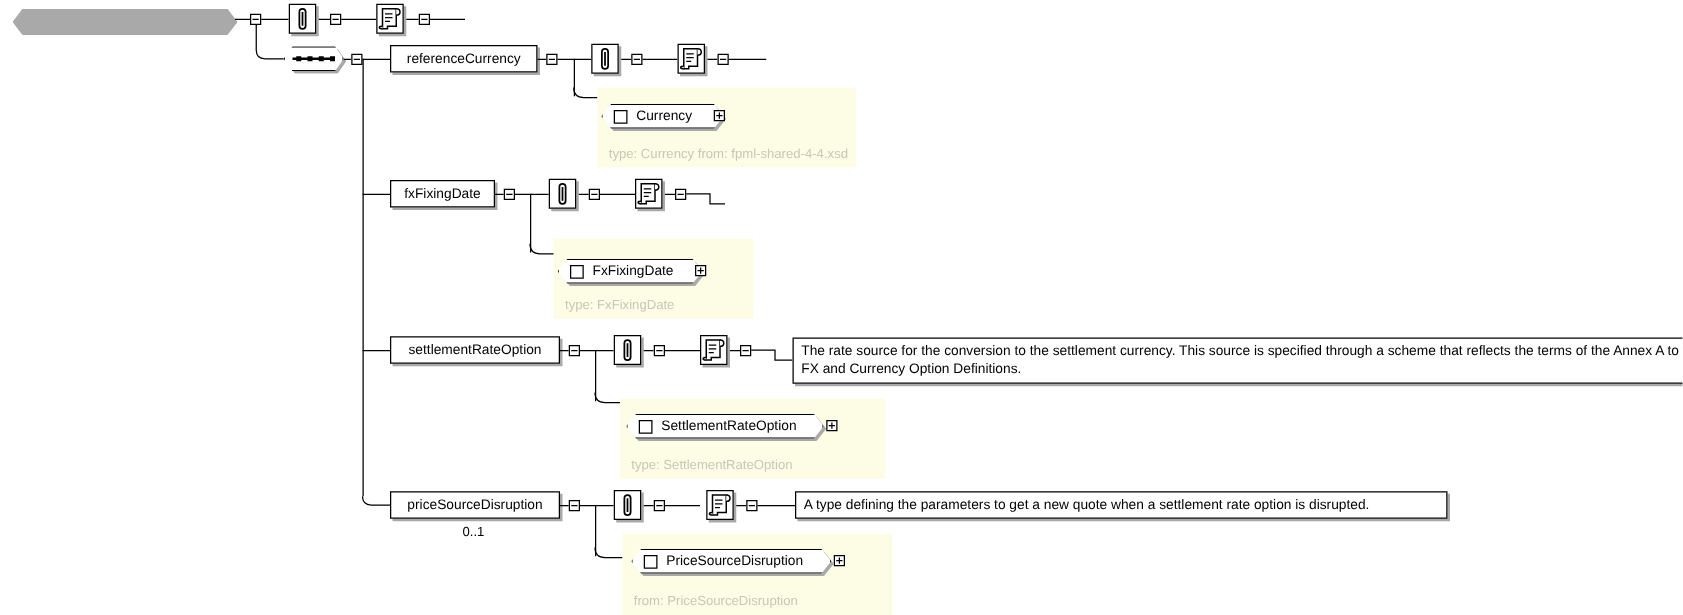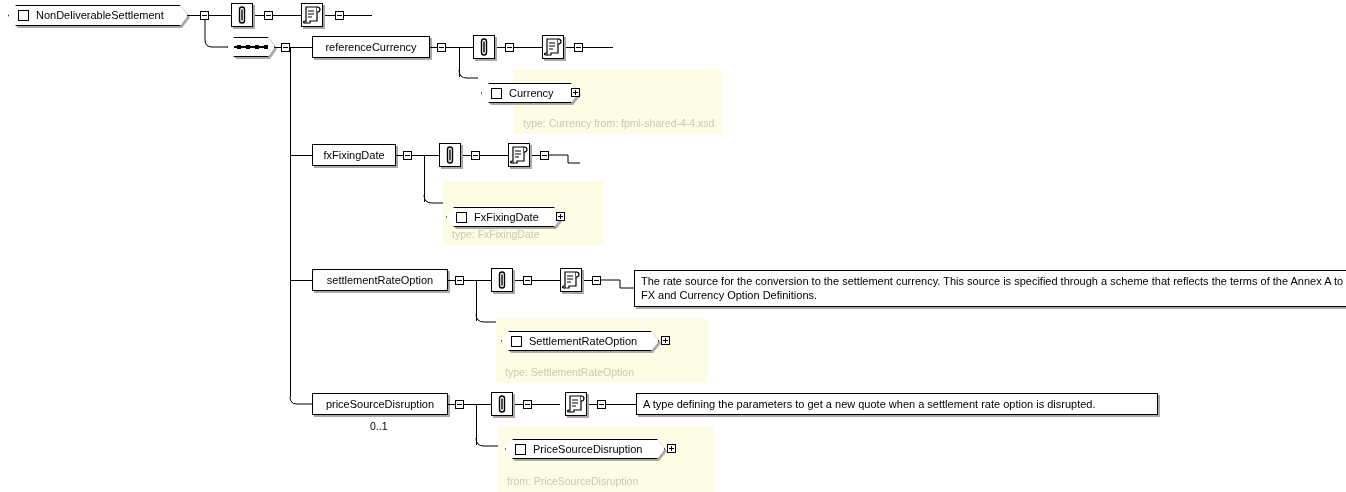--- a/index.html
+++ b/index.html
@@ -86,24 +86,20 @@
   .card{position:absolute;font-size:10.5px;color:#000;white-space:nowrap;}
   svg.curve{position:absolute;overflow:visible;}
   svg.curve path{fill:none;stroke:#000;stroke-width:1;}
 </style>
 </head>
 <body>
 
 <div class="layer">
 
   <div class="octo-shadow" style="left:10px;top:7px;width:180px;height:21px;"></div>
-  <div class="octo" style="left:8px;top:5px;width:180px;height:21px;">
-    <span class="sq"></span>
-    <span class="lbl">NonDeliverableSettlement</span>
-  </div>
 
   <div class="ln lnh" style="left:188px;top:15px;width:12px;"></div>
   <div class="pm" style="left:200px;top:11px;">
       <i class="h"></i>
     </div>
   <div class="ln lnh" style="left:209px;top:15px;width:22px;"></div>
 
   <div class="icn" style="left:231px;top:3px;">
     <svg width="20" height="22" viewBox="0 0 20 22">
       <rect x="7.5" y="3" width="5" height="16" rx="2.5" ry="2.5" fill="none" stroke="#000" stroke-width="1.4"></rect>
@@ -192,21 +188,21 @@
       <line x1="6" y1="13" x2="10" y2="13" stroke="#000" stroke-width="1"></line>
       <path d="M4 17 q-2.5 0 -2.5 1 q0 1 2.5 1" fill="#fff" stroke="#000" stroke-width="1.2"></path>
     </svg>
   </div>
   <div class="ln lnh" style="left:566px;top:47px;width:8px;"></div>
   <div class="pm" style="left:574px;top:43px;">
       <i class="h"></i>
     </div>
   <div class="ln lnh" style="left:583px;top:47px;width:30px;"></div>
 
-  <div class="grp" style="left:478px;top:70px;width:207px;height:64px;margin-left:36px;">
+  <div class="grp" style="left:478px;top:70px;width:207px;height:64px;">
     <span class="tlabel">type: Currency from: fpml-shared-4-4.xsd</span>
   </div>
   <div class="octo-shadow" style="left:483px;top:85px;width:98px;height:20px;"></div>
   <div class="octo" style="left:481px;top:83px;width:98px;height:20px;">
     <span class="sq"></span>
     <span class="lbl">Currency</span>
   </div>
   <div class="pm" style="left:571px;top:88px;">
       <i class="h"></i>
       <i class="v"></i>
@@ -247,21 +243,21 @@
     </svg>
   </div>
   <div class="ln lnh" style="left:532px;top:155px;width:8px;"></div>
   <div class="pm" style="left:540px;top:151px;">
       <i class="h"></i>
     </div>
   <svg class="curve" style="left:0;top:0;width:620px;height:200px;">
     <path d="M549 155 L568 155 L568 163 L580 163"></path>
   </svg>
 
-  <div class="grp" style="left:443px;top:181px;width:160px;height:64px;">
+  <div class="grp" style="left:443px;top:191px;width:160px;height:64px;">
     <span class="tlabel">type: FxFixingDate</span>
   </div>
   <div class="octo-shadow" style="left:448px;top:209px;width:116px;height:20px;"></div>
   <div class="octo" style="left:446px;top:207px;width:116px;height:20px;">
     <span class="sq"></span>
     <span class="lbl">FxFixingDate</span>
   </div>
   <div class="pm" style="left:556px;top:212px;">
       <i class="h"></i>
       <i class="v"></i>

